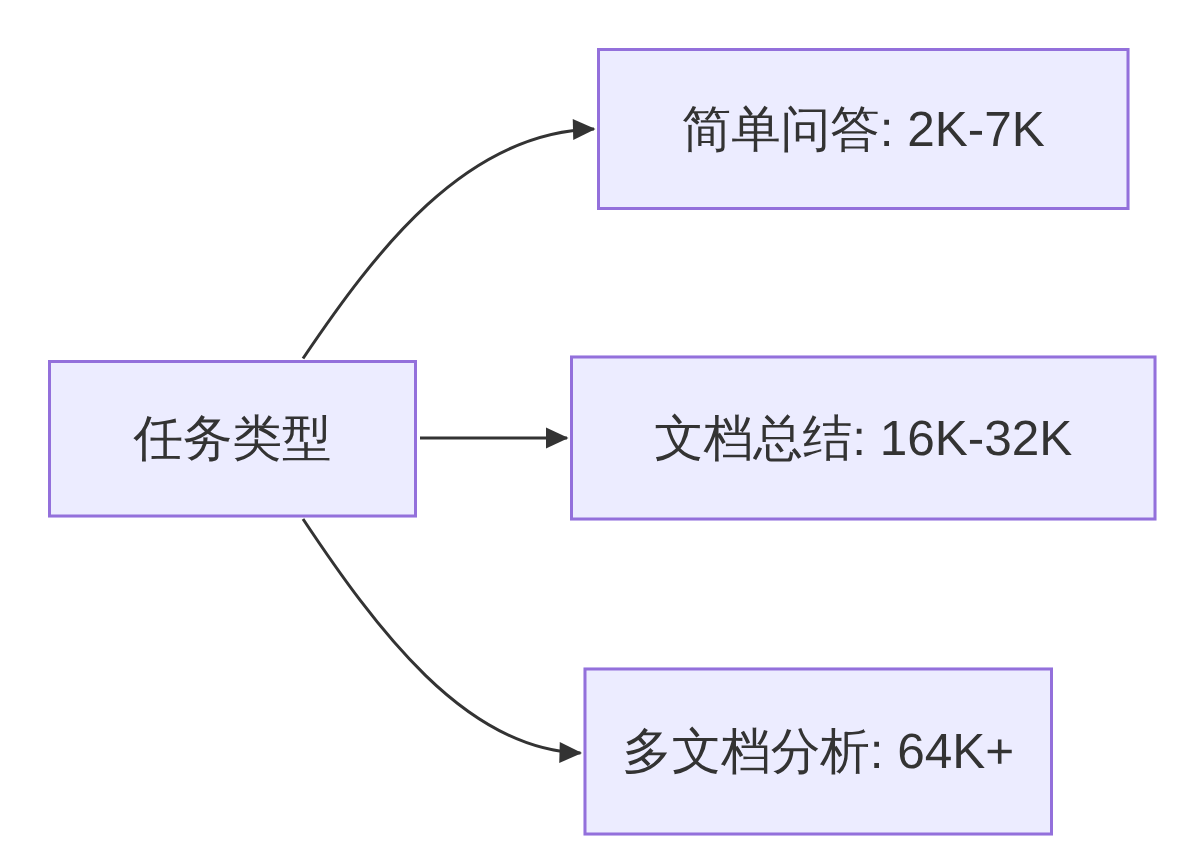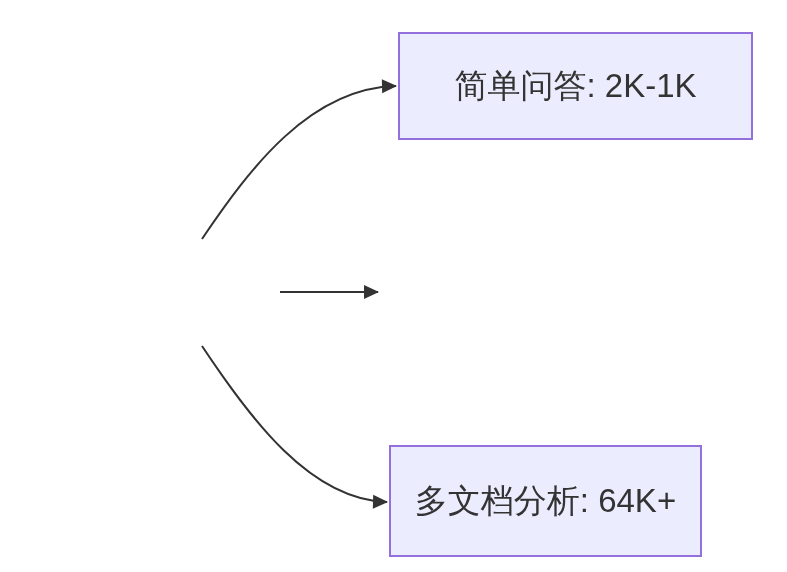--- a/index.html
+++ b/index.html
@@ -47,23 +47,29 @@
     <defs>
       <marker id="arrowhead" markerUnits="userSpaceOnUse" markerWidth="18" markerHeight="16" refX="15" refY="8" orient="auto">
         <path d="M1,1 L16,8 L1,15 Z" fill="#333333"></path>
       </marker>
     </defs>
     <path class="edge" d="M202,239 C250,168 310,88 396,86" marker-end="url(#arrowhead)"></path>
     <path class="edge" d="M280,292 L378,292" marker-end="url(#arrowhead)"></path>
     <path class="edge" d="M202,346 C250,418 310,500 387,502" marker-end="url(#arrowhead)"></path>
   </svg>
 
+  <div class="node node-root">
+    <span>任务类型</span>
+  </div>
 
   <div class="node node-top">
-    <span>简单问答: 2K-1K</span>
+    <span>简单问答: 2K-7K</span>
   </div>
 
+  <div class="node node-mid">
+    <span>文档总结: 16K-32K</span>
+  </div>
 
   <div class="node node-bottom">
     <span>多文档分析: 64K+</span>
   </div>
 
 </div>
 
 </body></html>

